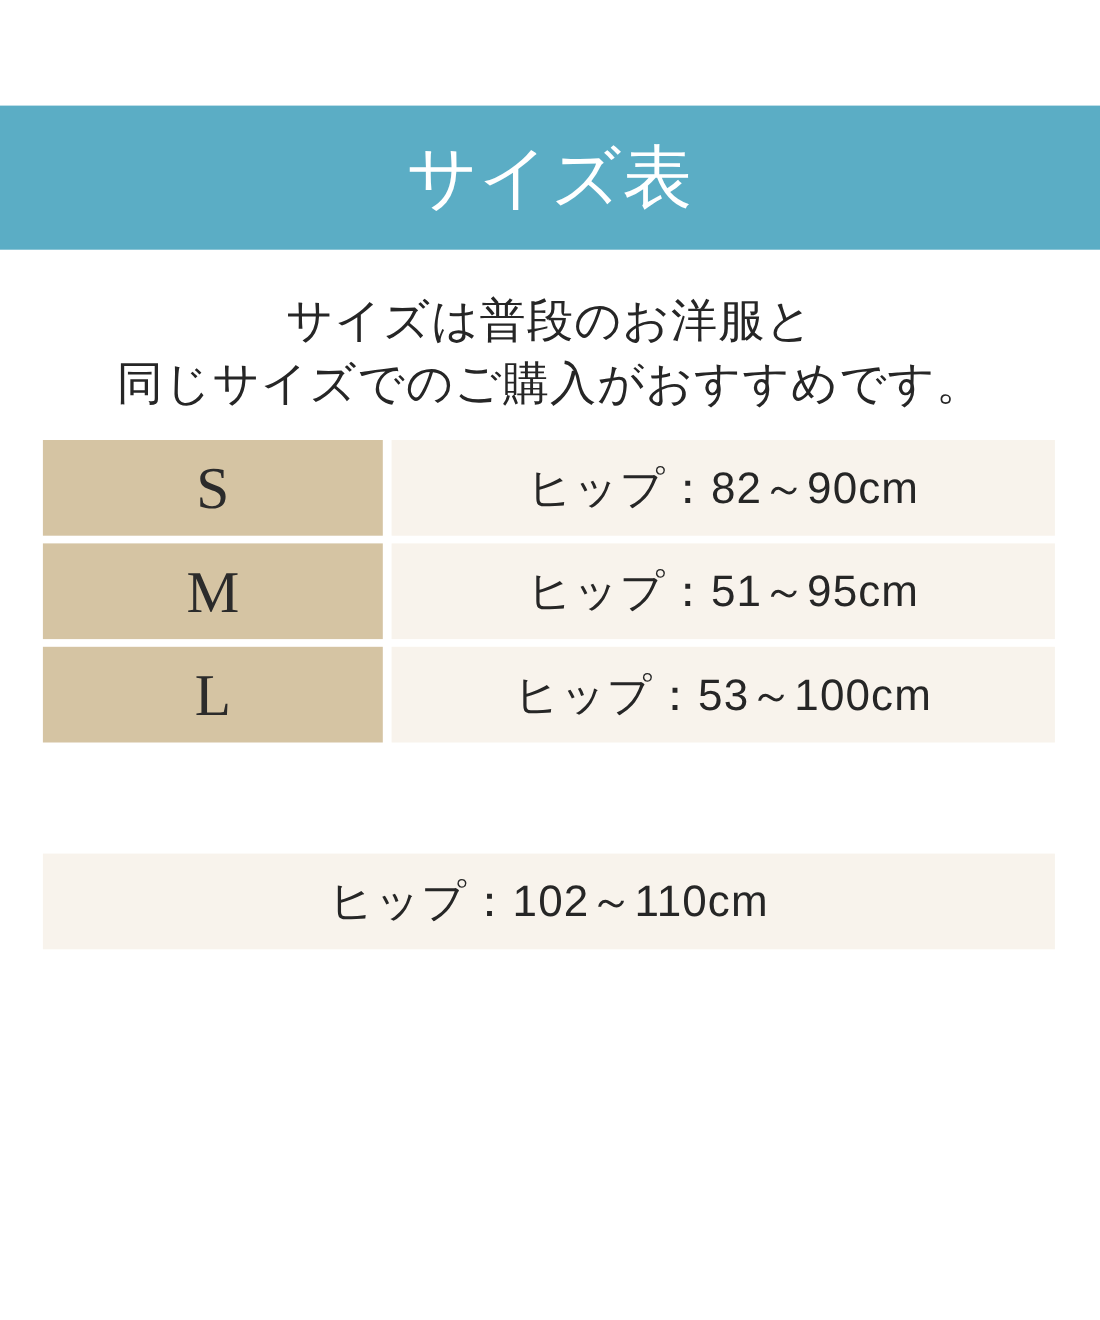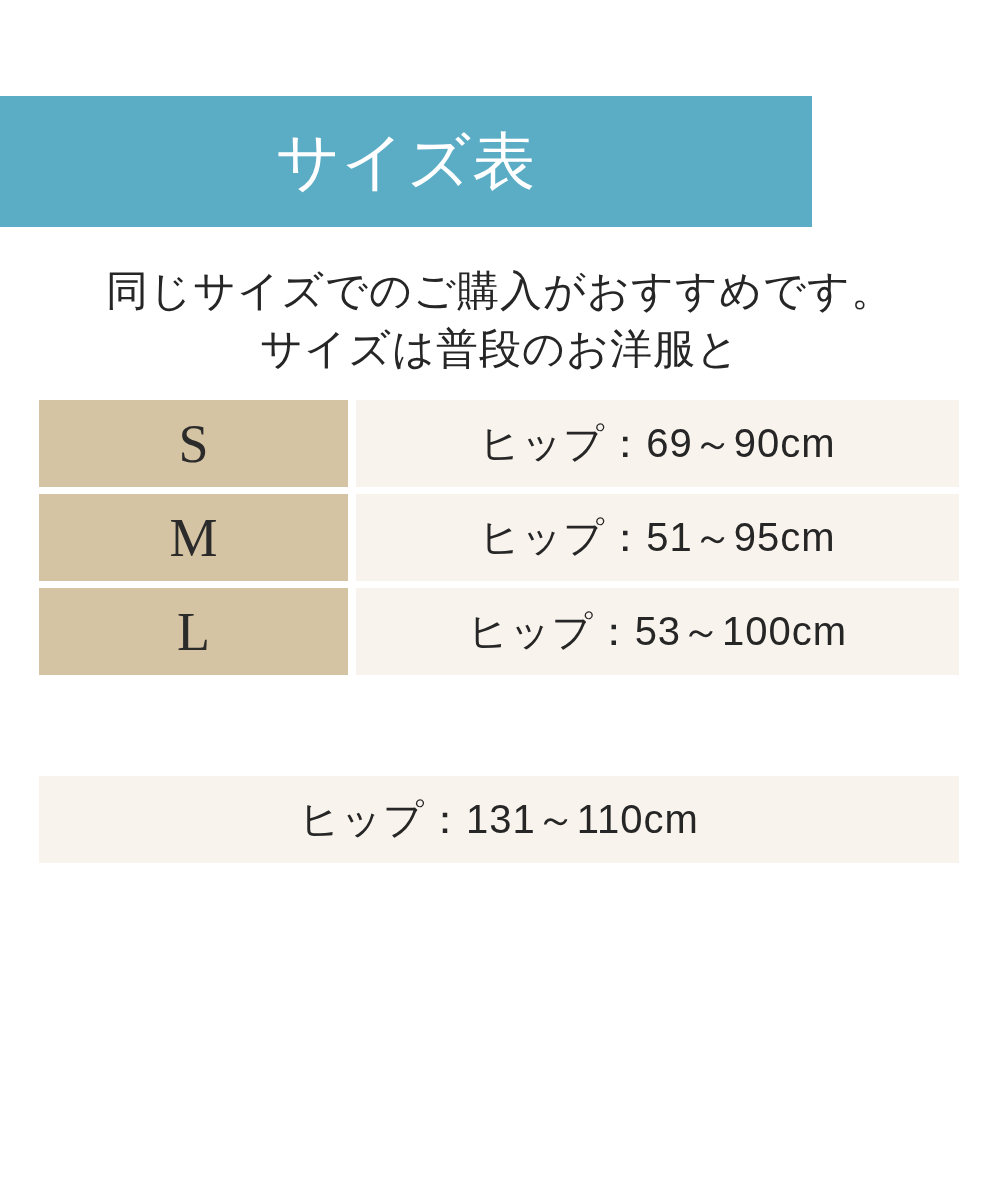--- a/index.html
+++ b/index.html
@@ -13,21 +13,21 @@
   .page {
     width: 1000px;
     height: 1200px;
     background: #ffffff;
     position: relative;
   }
   .title-band {
     position: absolute;
     top: 96px;
     left: 0;
-    width: 812px;
+    width: 1000px;
     height: 131px;
     background: #5BADC5;
     display: flex;
     align-items: center;
     justify-content: center;
   }
   .title-band .title {
     font-family: "Liberation Serif", serif;
     font-size: 63px;
     font-weight: 500;
@@ -82,39 +82,39 @@
 </head>
 <body>
 
 <div class="page">
 
   <div class="title-band">
     <div class="title">サイズ表</div>
   </div>
 
   <div class="intro">
+    <div>サイズは普段のお洋服と</div>
     <div>同じサイズでのご購入がおすすめです。</div>
-    <div>サイズは普段のお洋服と</div>
   </div>
 
   <div class="size-table">
     <div class="row">
       <div class="cell size">S</div>
-      <div class="cell hip">ヒップ：69～90cm</div>
+      <div class="cell hip">ヒップ：82～90cm</div>
     </div>
     <div class="row">
       <div class="cell size">M</div>
       <div class="cell hip">ヒップ：51～95cm</div>
     </div>
     <div class="row">
       <div class="cell size">L</div>
       <div class="cell hip">ヒップ：53～100cm</div>
     </div>
     <div class="row">
     </div>
     <div class="row">
-      <div class="cell hip">ヒップ：131～110cm</div>
+      <div class="cell hip">ヒップ：102～110cm</div>
     </div>
     <div class="row">
     </div>
   </div>
 
 </div>
 
 </body></html>

